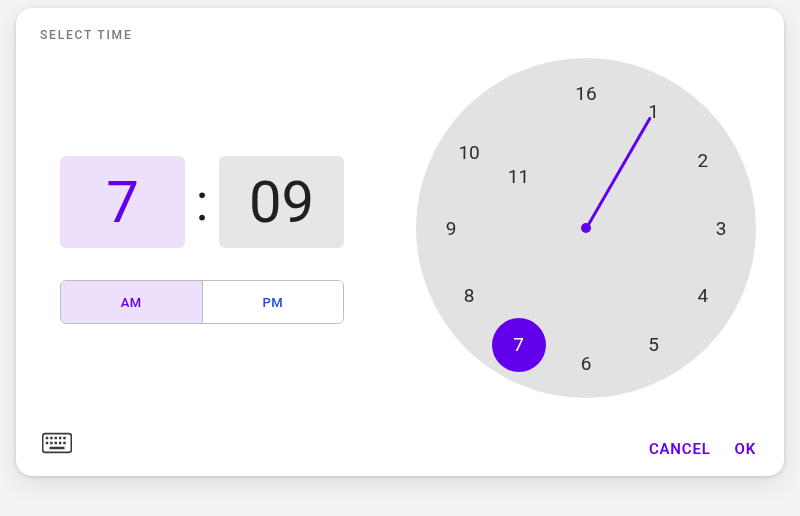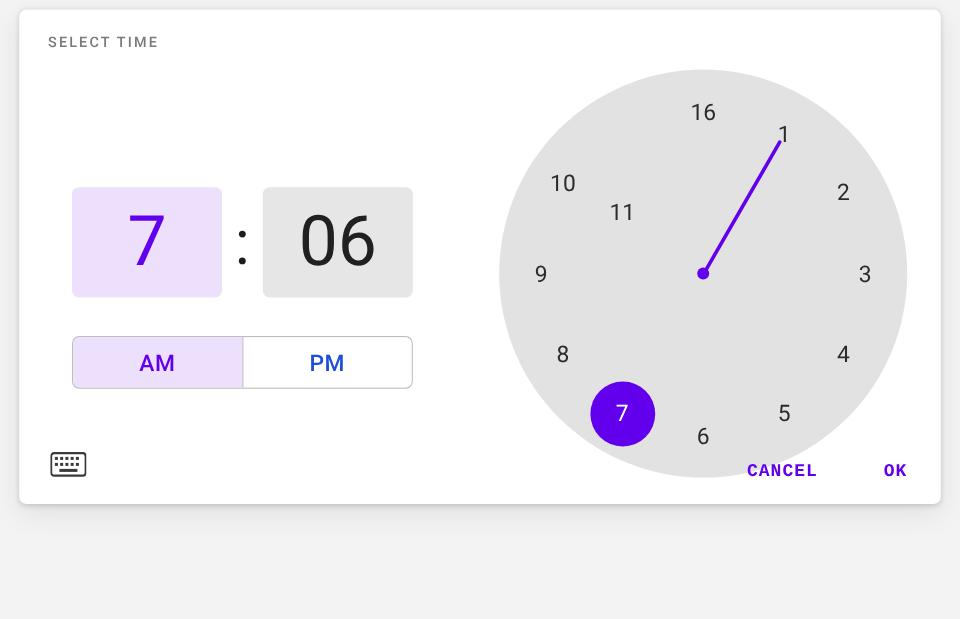--- a/index.html
+++ b/index.html
@@ -5,23 +5,23 @@
   * { box-sizing: border-box; }
   html, body {
     margin: 0; padding: 0;
     width: 800px; height: 516px;
     background: #f3f3f3;
     font-family: Roboto, "Helvetica Neue", Arial, sans-serif;
   }
   .dialog {
     position: absolute;
     left: 16px; top: 8px;
-    width: 768px; height: 412px;
+    width: 768px; height: 468px;
     background: #fff;
-    border-radius: 6px;
+    border-radius: 16px;
     box-shadow: 0 1px 4px rgba(0,0,0,0.15), 0 8px 24px rgba(0,0,0,0.08);
   }
   .title {
     position: absolute;
     left: 24px; top: 20px;
     font-size: 12px;
     letter-spacing: 1.8px;
     color: #7a7a7a;
     font-weight: 500;
   }
@@ -61,21 +61,21 @@
     left: 44px; top: 272px;
     width: 284px; height: 44px;
     border: 1px solid #bdbdbd;
     border-radius: 6px;
     overflow: hidden;
     display: flex;
   }
   .ampm .seg {
     flex: 1;
     display: flex; align-items: center; justify-content: center;
-    font-size: 19px;
+    font-size: 13px;
     font-weight: 500;
     letter-spacing: 0.5px;
     cursor: pointer;
   }
   .ampm .seg.am {
     background: #ece0fd;
     color: #6200ee;
     border-right: 1px solid #bdbdbd;
   }
   .ampm .seg.pm {
@@ -135,42 +135,41 @@
     left: 26px; bottom: 22px;
     width: 30px; height: 22px;
     cursor: pointer;
     color: #3a3a3a;
   }
   .keyboard-btn svg { display:block; }
   .actions {
     position: absolute;
     right: 28px; bottom: 18px;
     display: flex;
-    gap: 55px;
-    font-family: Liberation Mono, monospace;
+    gap: 24px;
   }
   .actions .btn {
     font-size: 15px;
     font-weight: 600;
     letter-spacing: 0.8px;
     color: #6200ee;
     cursor: pointer;
   }
 </style>
 </head>
 <body>
 
 <div class="dialog">
 
   <div class="title">SELECT TIME</div>
 
   <div class="digital">
     <div class="time-box hour">7</div>
     <div class="colon">:</div>
-    <div class="time-box min">06</div>
+    <div class="time-box min">09</div>
   </div>
 
   <div class="ampm">
     <div class="seg am">AM</div>
     <div class="seg pm">PM</div>
   </div>
 
   <div class="clock">
     <div class="hand" id="hand" style="transform: rotate(210deg);"></div>
     <div class="center-dot"></div>

